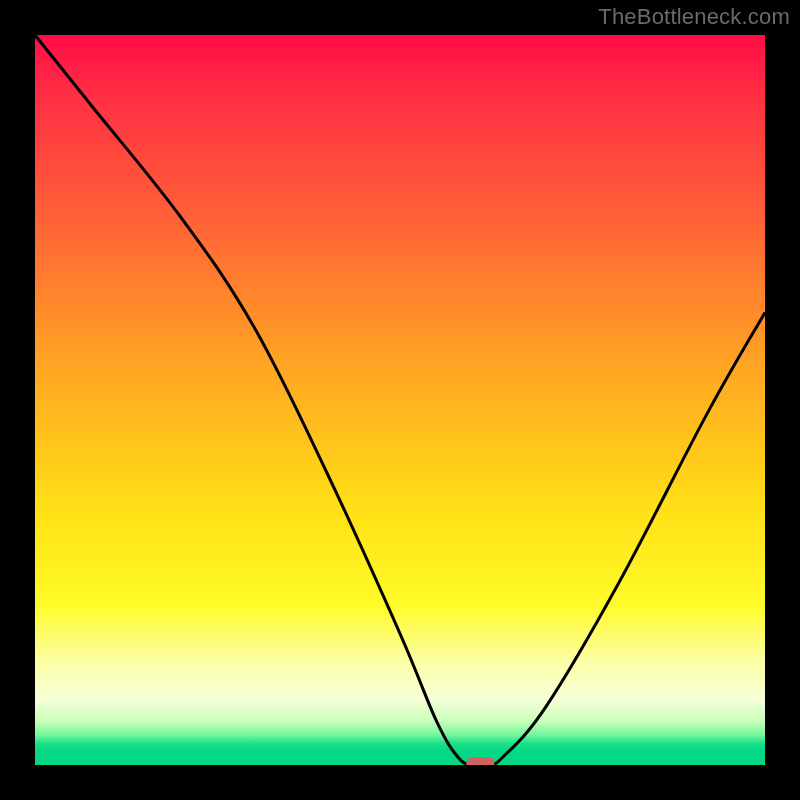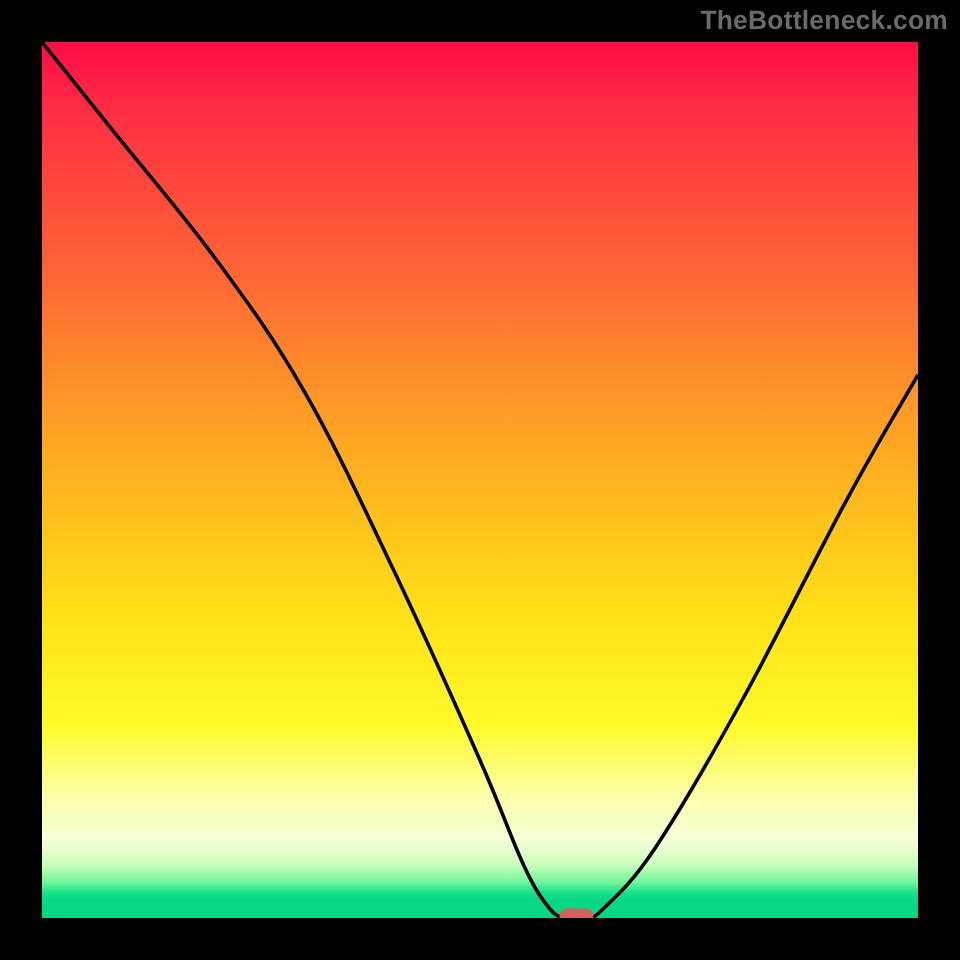--- a/index.html
+++ b/index.html
@@ -10,21 +10,21 @@
     position: relative;
     font-family: Arial, Helvetica, sans-serif;
     overflow: hidden;
   }
   .watermark {
     position: absolute;
     top: 4px;
     right: 10px;
     color: #6a6a6a;
     font-size: 22px;
-    font-weight: 700;
+    font-weight: 400;
     z-index: 10;
     letter-spacing: 0.2px;
   }
   .plot-area {
     position: absolute;
     left: 35px;
     top: 35px;
     width: 730px;
     height: 730px;
     overflow: hidden;

